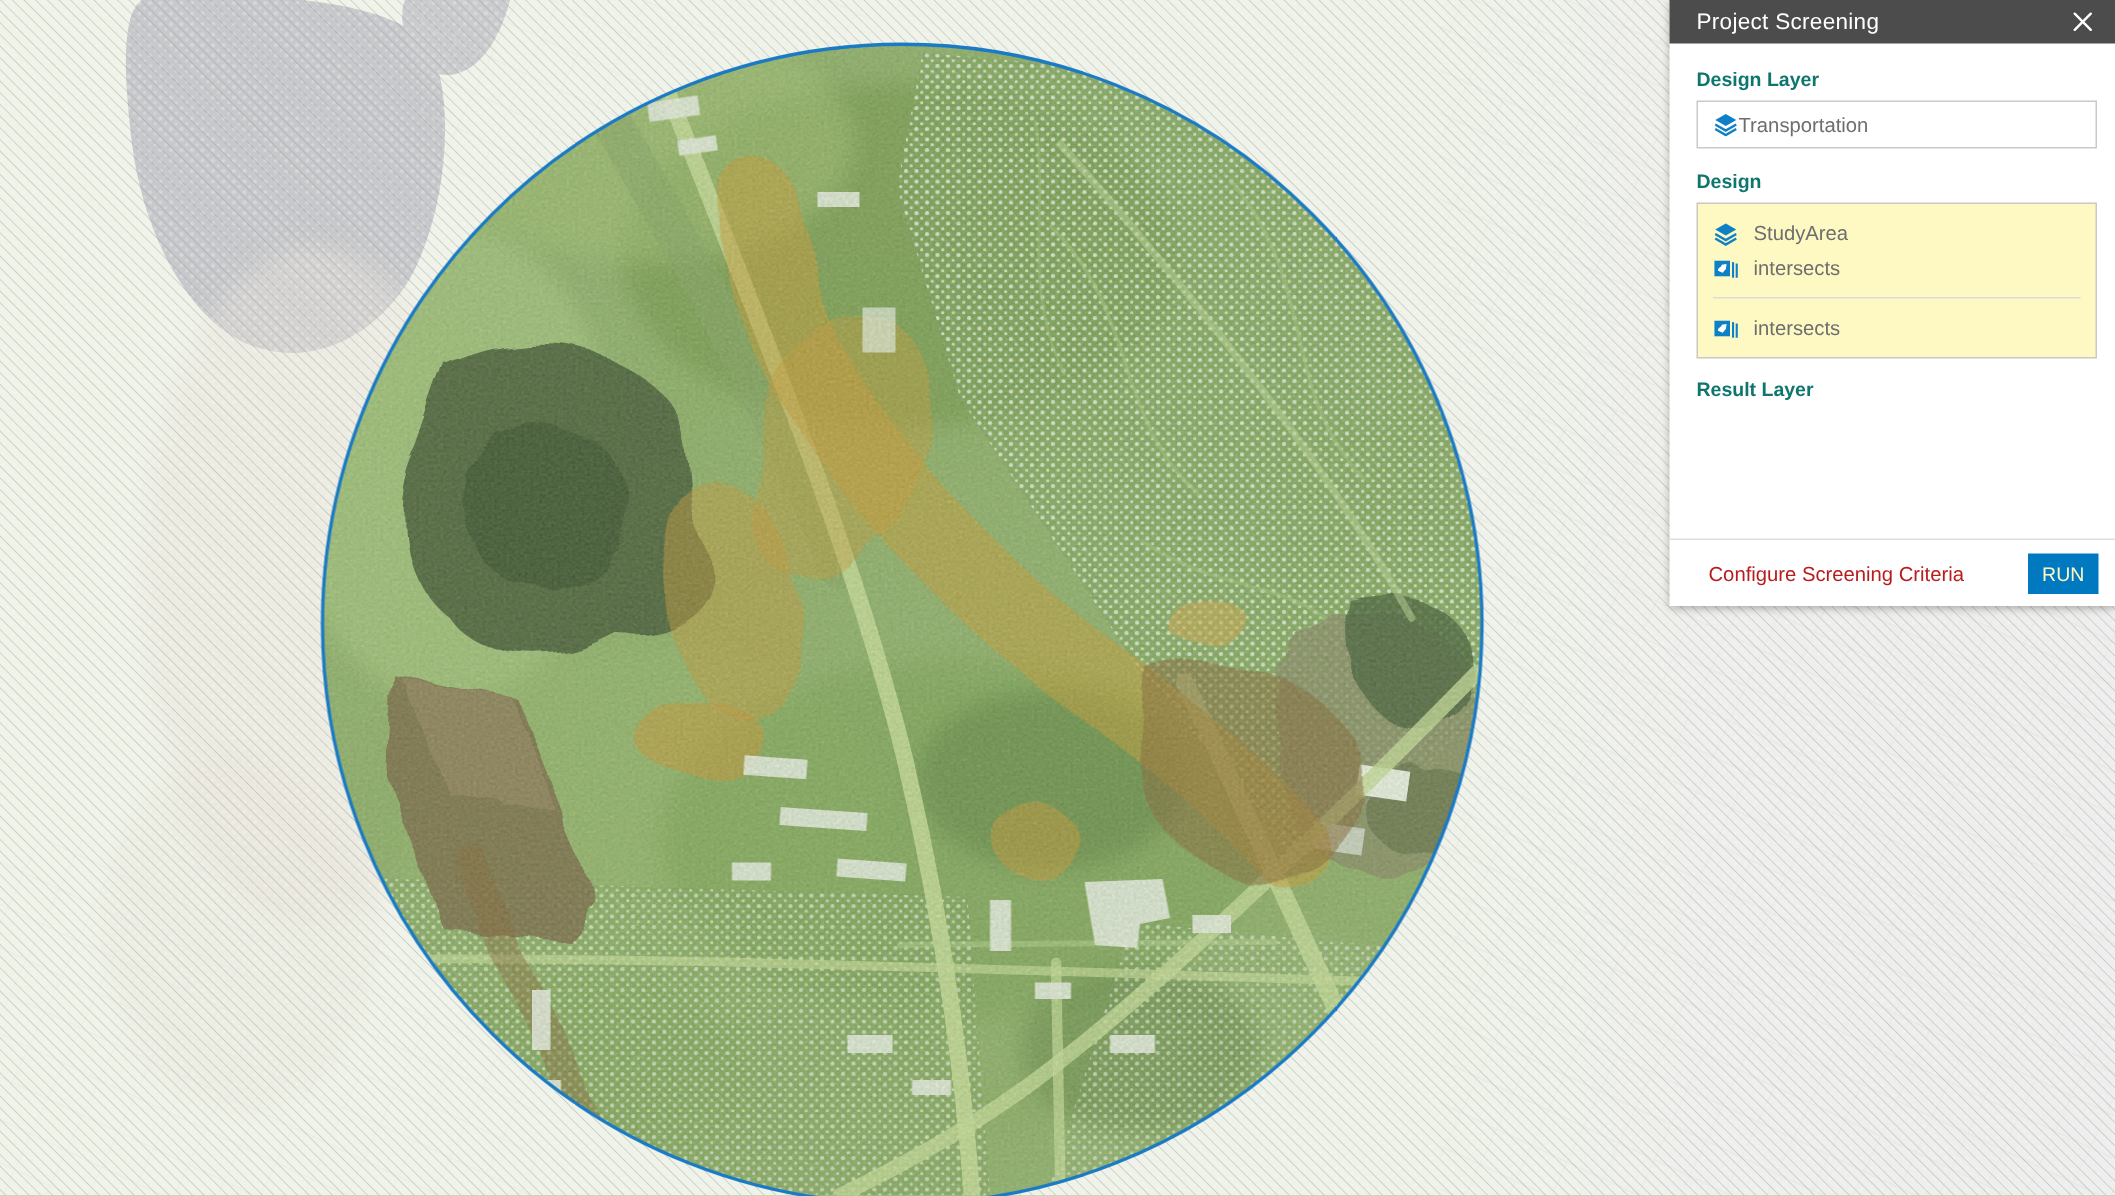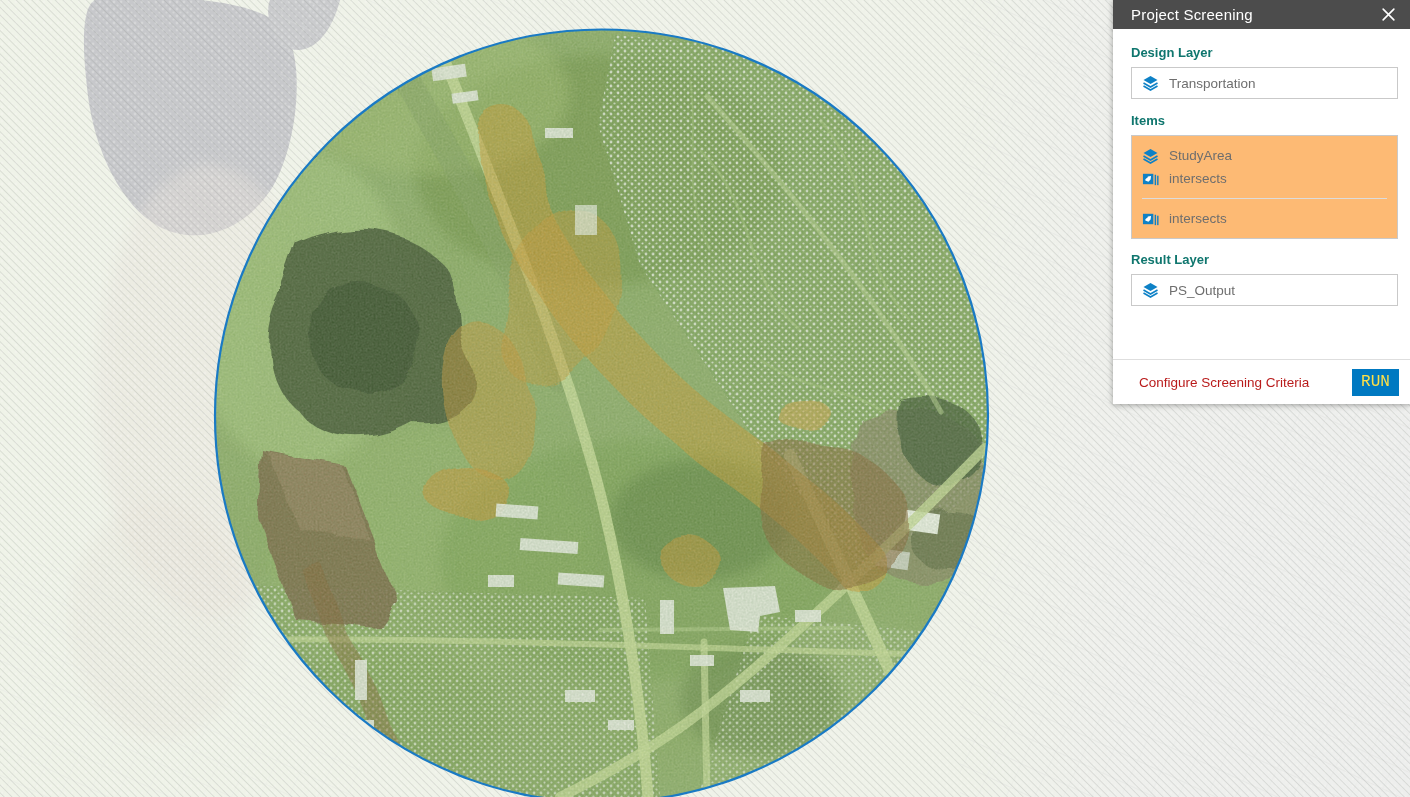--- a/index.html
+++ b/index.html
@@ -24,42 +24,42 @@
   .close-btn{
     width:18px;height:18px;display:flex;align-items:center;justify-content:center;
     cursor:pointer;background:none;border:none;padding:0;
   }
   .panel-body{padding:16px 12px 0 18px;flex:1 1 auto;}
   .section-label{
     display:block;font-size:13px;font-weight:bold;color:#0f766e;margin:0 0 7px 0;
   }
   .field-box{
     border:1px solid #c9c9c9;background:#fff;height:30px;
-    display:flex;align-items:center;gap:10px;padding:0 10px;
+    display:flex;align-items:center;gap:0;padding:0 10px;
     font-size:13.5px;color:#6e6e6e;margin-bottom:14px;
   }
   .items-box{
-    border:1px solid #c9c9c9;background:#fdba74;padding:8px 10px;margin-bottom:13px;
+    border:1px solid #c9c9c9;background:#fef9c3;padding:8px 10px;margin-bottom:13px;
   }
   .item-row{
     display:flex;align-items:center;gap:10px;height:23px;
     font-size:13.5px;color:#6e6e6e;
   }
   .item-divider{border:none;border-top:1px solid #dcdcdc;margin:8px 0;}
   .icon16{width:17px;height:16px;flex:0 0 auto;display:block;}
   .panel-footer{
     flex:0 0 auto;height:44px;border-top:1px solid #dedede;
     display:flex;align-items:center;padding:0 11px 0 26px;
   }
   .config-link{
     flex:1;font-size:13.5px;color:#b91c1c;text-decoration:none;cursor:pointer;
   }
   .run-btn{
-    width:47px;height:27px;background:#0079c1;color:#fde047;border:none;
-    font-size:16px;font-family:Liberation Mono, monospace;cursor:pointer;
+    width:47px;height:27px;background:#0079c1;color:#fef9c3;border:none;
+    font-size:13px;font-family:Liberation Sans, sans-serif;cursor:pointer;
   }
 </style>
 </head>
 <body>
 
 <div class="map-wrap">
 <svg width="1410" height="797" viewBox="0 0 1410 797" xmlns="http://www.w3.org/2000/svg">
   <defs>
     <linearGradient id="bgGrad" x1="0" y1="0" x2="1" y2="0">
       <stop offset="0" stop-color="#e4ead8"></stop>
@@ -238,21 +238,21 @@
     <span class="section-label">Design Layer</span>
     <div class="field-box">
       <svg class="icon16" viewBox="0 0 17 16">
         <path d="M8.5 1 L15.5 5 L8.5 9 L1.5 5 Z" fill="#0e81c6"></path>
         <path d="M1.5 8 L8.5 12 L15.5 8" fill="none" stroke="#0e81c6" stroke-width="1.6"></path>
         <path d="M1.5 11 L8.5 15 L15.5 11" fill="none" stroke="#0e81c6" stroke-width="1.6"></path>
       </svg>
       <span>Transportation</span>
     </div>
 
-    <span class="section-label">Items</span>
+    <span class="section-label">Design</span>
     <div class="items-box">
       <div class="item-row">
         <svg class="icon16" viewBox="0 0 17 16">
           <path d="M8.5 1 L15.5 5 L8.5 9 L1.5 5 Z" fill="#0e81c6"></path>
           <path d="M1.5 8 L8.5 12 L15.5 8" fill="none" stroke="#0e81c6" stroke-width="1.6"></path>
           <path d="M1.5 11 L8.5 15 L15.5 11" fill="none" stroke="#0e81c6" stroke-width="1.6"></path>
         </svg>
         <span>StudyArea</span>
       </div>
       <div class="item-row">
@@ -270,27 +270,19 @@
           <rect x="1" y="2.5" width="11" height="11" fill="#0e81c6"></rect>
           <path d="M3.5 9.5 C3.5 7 5.8 7.6 6.2 5.4 L9.6 4.8 L9.1 8.4 L6.8 11 Z" fill="#ffffff"></path>
           <rect x="13.4" y="3.5" width="1.5" height="11" fill="#0e81c6"></rect>
           <rect x="16" y="4.5" width="1.5" height="10" fill="#0e81c6"></rect>
         </svg>
         <span>intersects</span>
       </div>
     </div>
 
     <span class="section-label">Result Layer</span>
-    <div class="field-box">
-      <svg class="icon16" viewBox="0 0 17 16">
-        <path d="M8.5 1 L15.5 5 L8.5 9 L1.5 5 Z" fill="#0e81c6"></path>
-        <path d="M1.5 8 L8.5 12 L15.5 8" fill="none" stroke="#0e81c6" stroke-width="1.6"></path>
-        <path d="M1.5 11 L8.5 15 L15.5 11" fill="none" stroke="#0e81c6" stroke-width="1.6"></path>
-      </svg>
-      <span>PS_Output</span>
-    </div>
   </div>
 
   <div class="panel-footer">
     <a class="config-link">Configure Screening Criteria</a>
     <button class="run-btn">RUN</button>
   </div>
 </div>
 
 </body></html>

